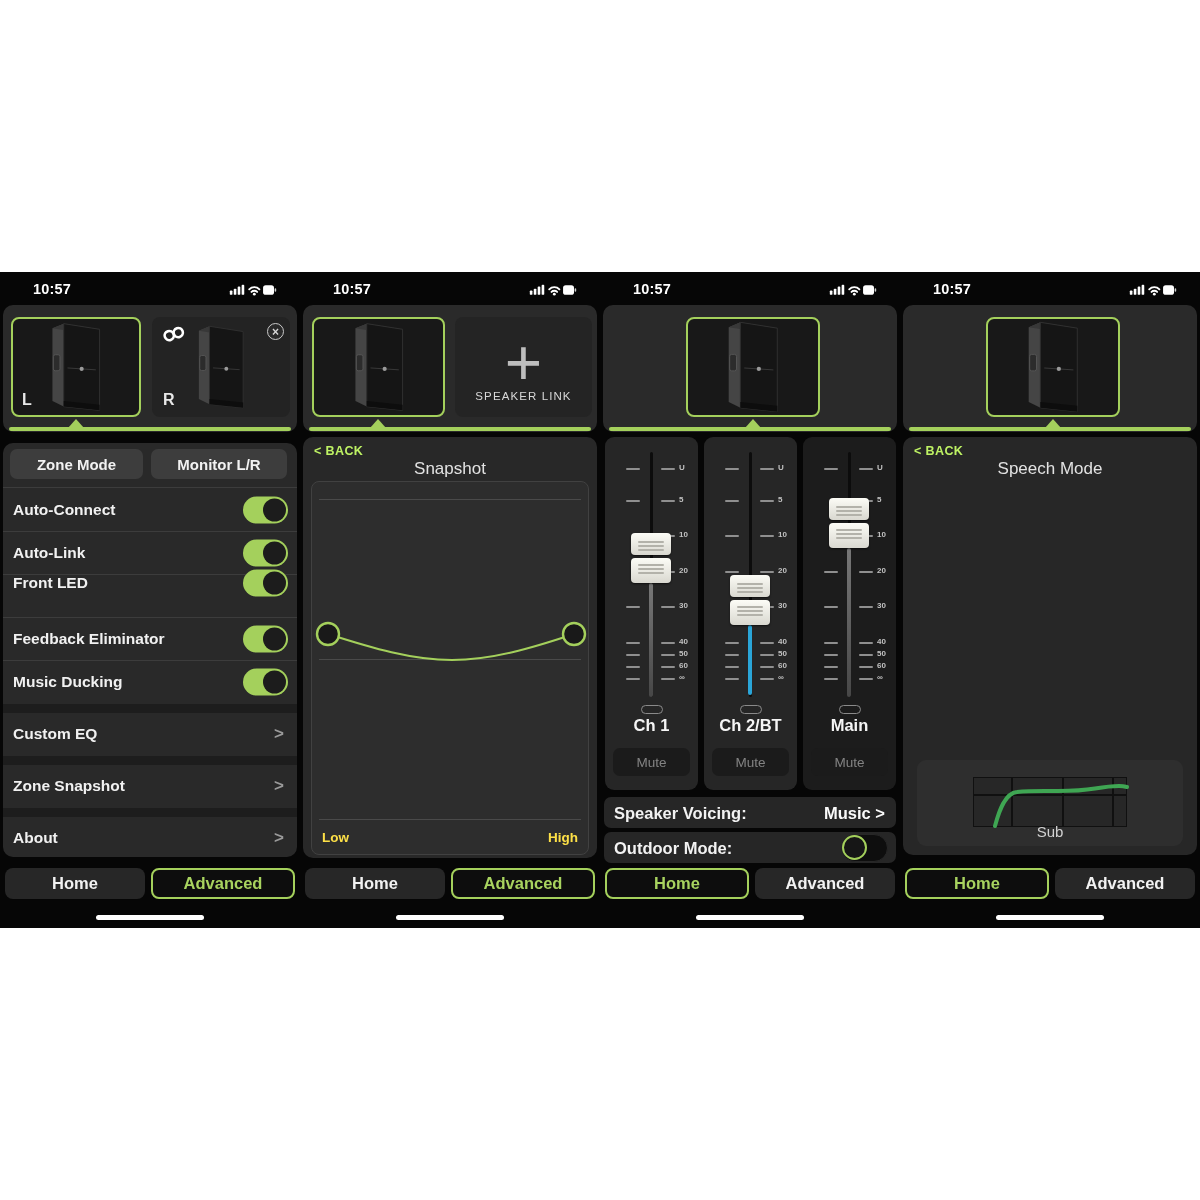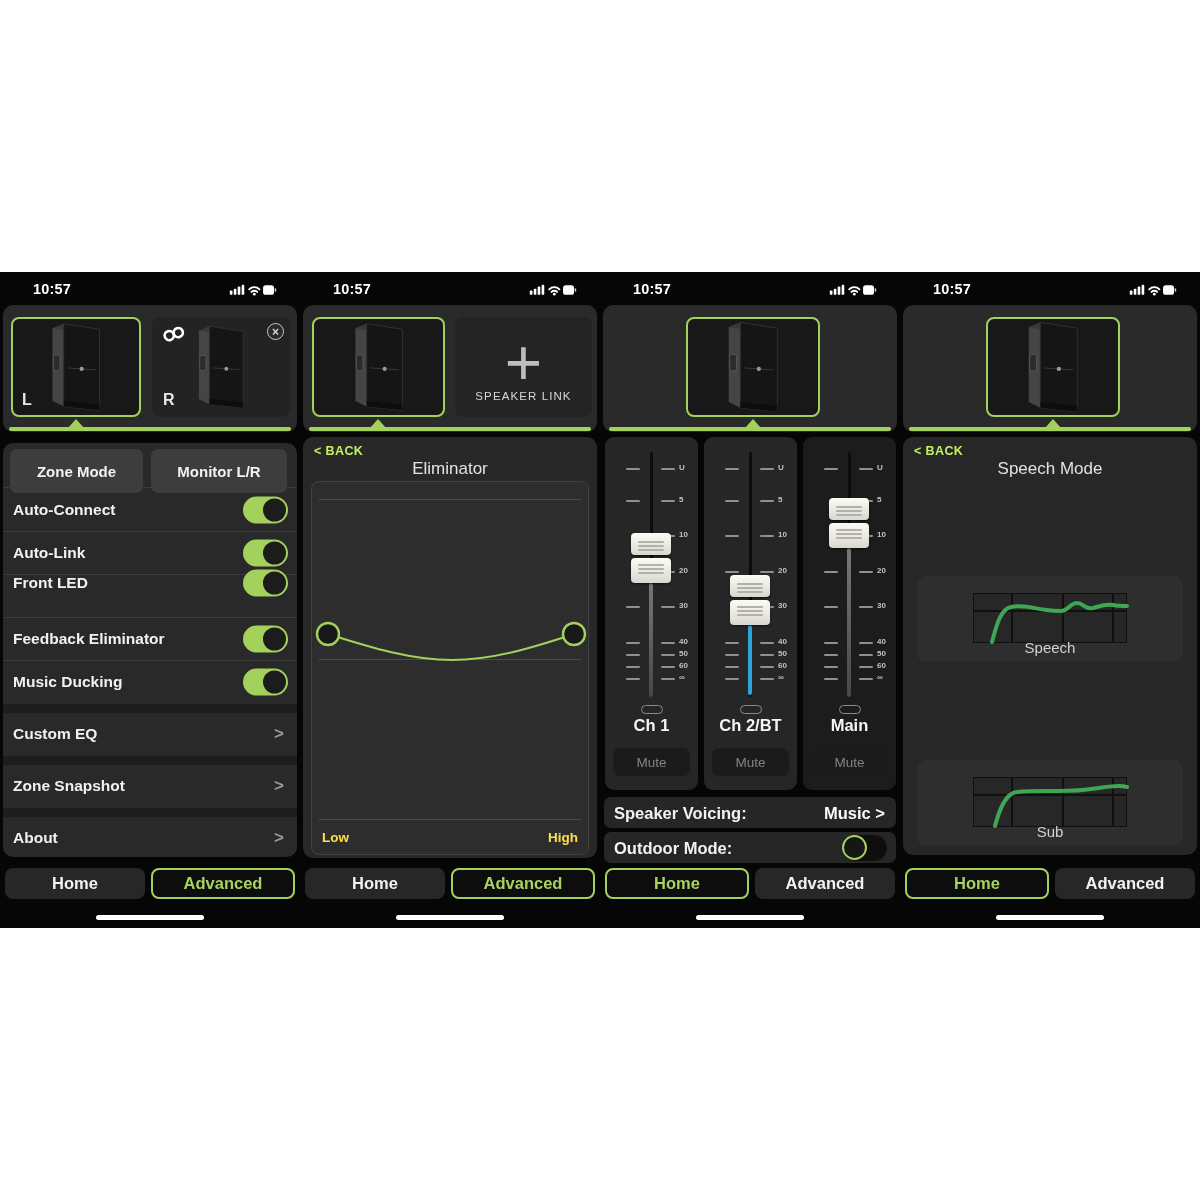--- a/index.html
+++ b/index.html
@@ -13,21 +13,21 @@
   .spk-wrap{position:absolute;left:3px;right:3px;top:33px;height:127px;background:#2a2a2a;border-radius:10px;}
   .spk-card{position:absolute;top:12px;height:100px;background:#181818;border-radius:8px;border:2px solid transparent;box-sizing:border-box;display:flex;align-items:center;justify-content:center;}
   .spk-card.sel{border-color:#a4d05c;}
   .spk-lbl{position:absolute;left:9px;bottom:6px;font-size:16px;font-weight:700;color:#e8e8e8;}
   .green-bar{position:absolute;left:6px;right:6px;bottom:1px;height:4px;background:#a4d05c;border-radius:2px;}
   .tri{position:absolute;bottom:4px;width:0;height:0;border-left:8px solid transparent;border-right:8px solid transparent;border-bottom:9px solid #a4d05c;}
   .close-btn{position:absolute;right:4px;top:4px;width:17px;height:17px;border:1.5px solid #c9c9c9;border-radius:50%;color:#d6d6d6;font-size:12px;line-height:16px;text-align:center;font-weight:700;background:#2a2a2a;box-sizing:border-box;}
   .link-ic{position:absolute;left:7px;top:7px;}
   
   .panel{position:absolute;left:3px;right:3px;background:#292929;border-radius:10px;}
-  .pill-btn{position:absolute;top:6px;height:44px;background:#3d3d3d;border-radius:7px;color:#f2f2f2;font-size:15px;font-weight:700;display:flex;align-items:center;justify-content:center;}
+  .pill-btn{position:absolute;top:6px;height:30px;background:#3d3d3d;border-radius:7px;color:#f2f2f2;font-size:15px;font-weight:700;display:flex;align-items:center;justify-content:center;}
   .row{position:absolute;left:0;right:0;height:42px;}
   .row .lab{position:absolute;left:10px;top:50%;transform:translateY(-50%);font-size:15.5px;font-weight:700;color:#f1f1f1;}
   .sep{position:absolute;left:0;right:0;height:1px;background:#3c3c3c;}
   .thicksep{position:absolute;left:0;right:0;height:9px;background:#1d1d1d;}
   .chev{position:absolute;right:13px;top:50%;transform:translateY(-50%);font-size:17px;font-weight:700;color:#9a9a9a;}
   
   .tgl{position:absolute;right:9px;top:50%;transform:translateY(-50%);width:45px;height:27px;border-radius:14px;background:#a4d05c;}
   .tgl .knob{position:absolute;right:2px;top:2px;width:23px;height:23px;border-radius:50%;background:#1c1c1c;}
   .tgl-off{position:absolute;right:8px;top:50%;transform:translateY(-50%);width:47px;height:28px;border-radius:14px;background:#0e0e0e;border:1px solid #272727;box-sizing:border-box;}
   .tgl-off .knob{position:absolute;left:0px;top:0px;width:25px;height:25px;border-radius:50%;background:#161616;border:2px solid #a4d05c;box-sizing:border-box;}
@@ -213,21 +213,21 @@
       <div class="spk-card" style="left:152px;width:137px;background:#242424">
         <div class="plus">+</div>
         <div class="sl-text">SPEAKER LINK</div>
       </div>
       <div class="green-bar"></div>
       <div class="tri" style="left:67px"></div>
     </div>
 
     <div class="panel" style="top:165px;height:421px;background:#282828">
       <div class="back">&lt; BACK</div>
-      <div class="ptitle">Eliminator</div>
+      <div class="ptitle">Snapshot</div>
       <div class="eq-box">
         <div class="eq-line" style="top:17px"></div>
         <div class="eq-line" style="top:177px"></div>
         <div class="eq-line" style="top:337px"></div>
         <svg width="278" height="374" viewBox="0 0 278 374" style="position:absolute;left:0;top:0">
           <path stroke="#a4d05c" stroke-width="2" fill="none" d="M16,152 C60,166 100,178 140,178 C180,178 220,166 262,152"></path>
           <circle cx="16" cy="152" r="11" fill="#191919" stroke="#a4d05c" stroke-width="2.4"></circle>
           <circle cx="262" cy="152" r="11" fill="#191919" stroke="#a4d05c" stroke-width="2.4"></circle>
         </svg>
         <span class="eq-axis" style="left:10px">Low</span>
@@ -426,32 +426,20 @@
       </div>
       <div class="green-bar"></div>
       <div class="tri" style="left:142px"></div>
     </div>
 
     <div class="panel" style="top:165px;height:418px;background:#272727">
       <div class="back">&lt; BACK</div>
       <div class="ptitle">Speech Mode</div>
 
 
-      <div class="vcard" style="top:139px">
-        <div class="vgrid">
-          <div class="vl" style="left:37px"></div>
-            <div class="vl" style="left:88px"></div>
-            <div class="vl" style="left:138px"></div>
-            <div class="hl"></div>
-        </div>
-        <svg class="curve-svg" width="154" height="50" viewBox="0 0 154 50">
-          <path stroke="#3fa653" stroke-width="4" fill="none" stroke-linecap="round" d="M19,49 C24,30 28,16 38,14 C52,11 62,16 74,17 C80,18 84,18 88,18 C95,18 97,10 104,10 C111,10 112,17 120,15 C127,13 132,11 140,12 C145,13 150,13 154,13"></path>
-        </svg>
-        <div class="vlabel">Speech</div>
-      </div>
 
 
       <div class="vcard" style="top:323px">
         <div class="vgrid">
           <div class="vl" style="left:37px"></div>
             <div class="vl" style="left:88px"></div>
             <div class="vl" style="left:138px"></div>
             <div class="hl"></div>
         </div>
         <svg class="curve-svg" width="154" height="50" viewBox="0 0 154 50">

